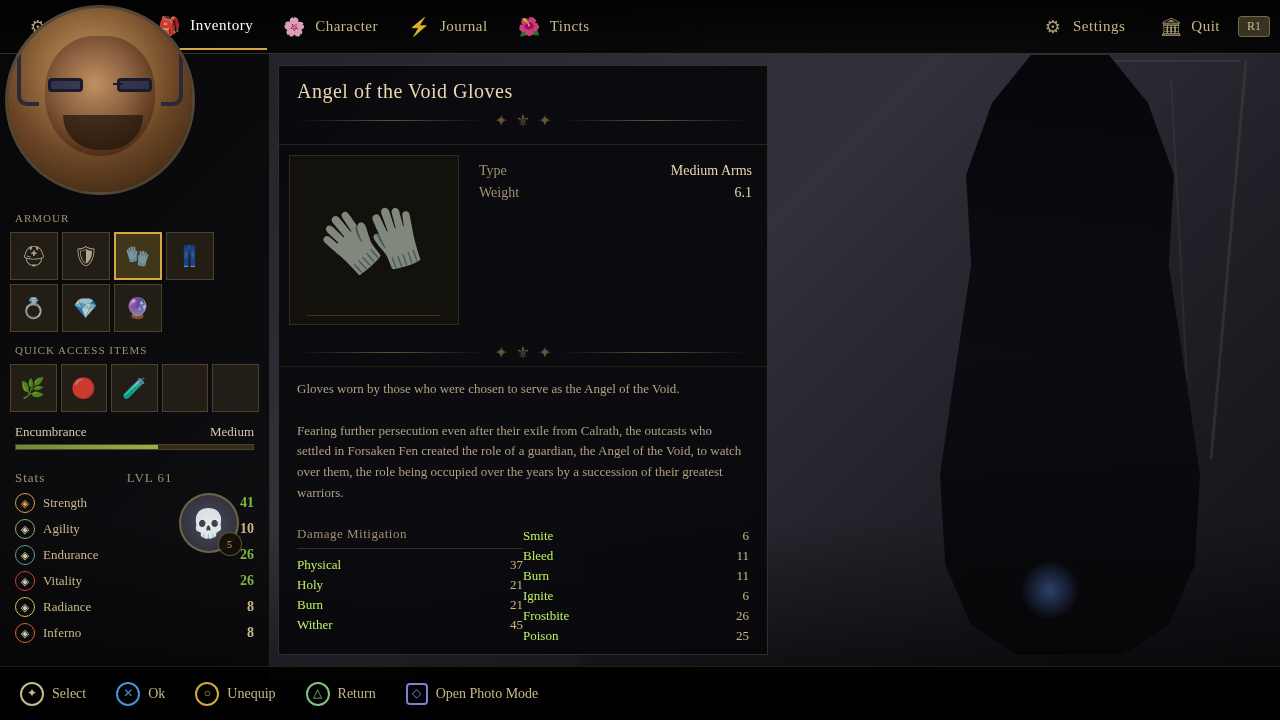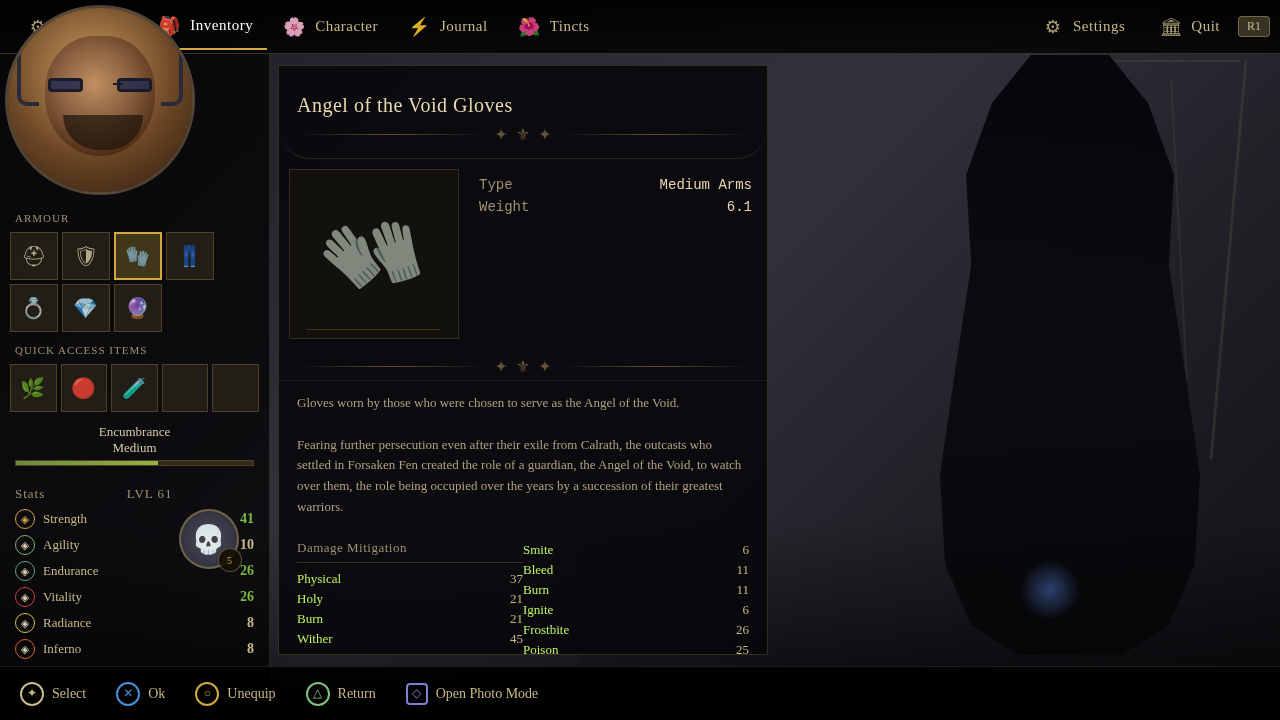--- a/index.html
+++ b/index.html
@@ -168,21 +168,20 @@
       height: 100%;
       background: linear-gradient(90deg, #6a8a3a, #9ab040);
       width: 60%;
     }
 
     .encumbrance-label {
       display: flex;
       justify-content: space-between;
       align-items: center;
       font-size: 13px;
-      flex-direction: column;
     }
 
     .stats-section {
       padding: 4px 15px;
     }
 
     .stats-header {
       display: flex;
       justify-content: space-between;
       align-items: center;
@@ -263,23 +262,22 @@
       top: 65px;
       left: 278px;
       width: 490px;
       background: rgba(8,8,12,0.92);
       border: 1px solid rgba(120,100,60,0.4);
       z-index: 8;
       bottom: 65px;
     }
 
     .item-panel-header {
-      padding: 28px 18px 10px;
+      padding: 14px 18px 10px;
       border-bottom: 1px solid rgba(120,100,60,0.3);
-      border-radius: 31px;
     }
 
     .item-title {
       font-size: 20px;
       color: #e8d8b0;
       letter-spacing: 0.5px;
     }
 
     .item-decorative {
       display: flex;
@@ -322,21 +320,20 @@
     .item-image-inner {
       font-size: 80px;
       transform: rotate(-30deg);
       opacity: 0.7;
       filter: sepia(0.5);
     }
 
     .item-stats-top {
       flex: 1;
       padding: 5px 5px;
-      font-family: Liberation Mono, monospace;
     }
 
     .item-stat-row {
       display: flex;
       justify-content: space-between;
       padding: 3px 0;
       font-size: 14px;
     }
 
     .item-stat-label { color: #a09070; }

